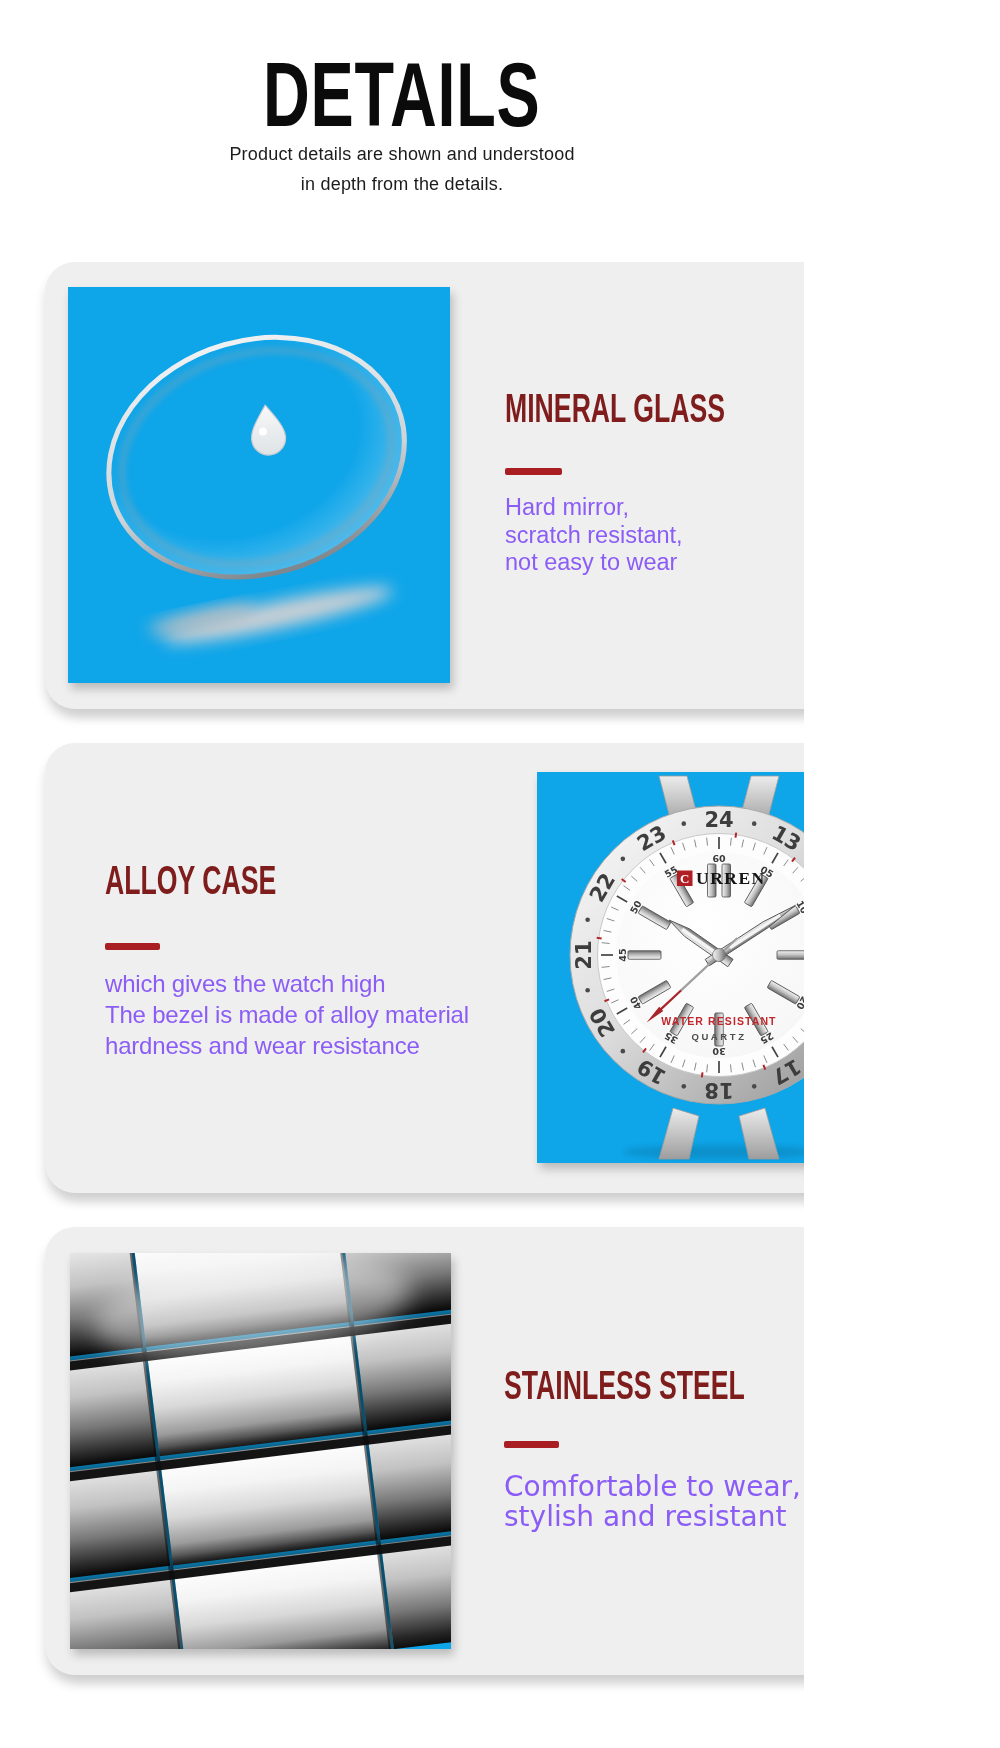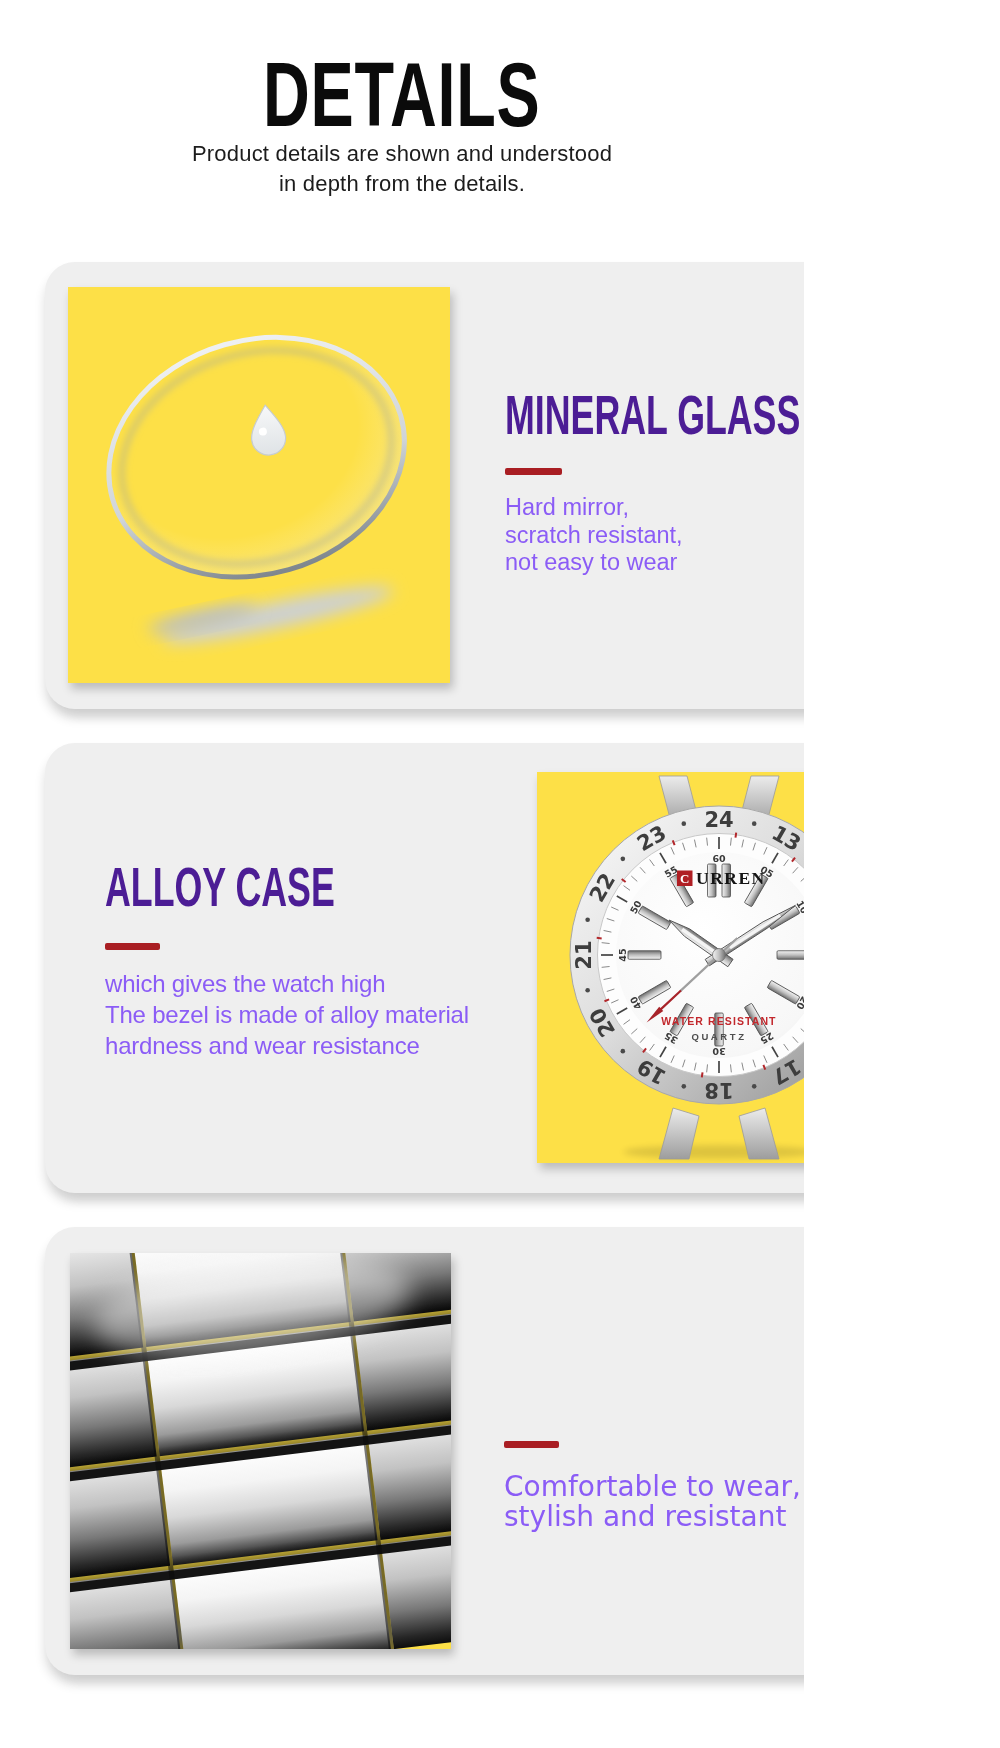--- a/index.html
+++ b/index.html
@@ -2,32 +2,32 @@
 <html><head>
 <meta charset="utf-8">
 <style>
   html,body{margin:0;padding:0;background:#fff;}
   .page{position:relative;width:804px;height:1748px;background:#ffffff;overflow:hidden;
         font-family:"Liberation Sans",sans-serif;}
   .title{position:absolute;left:0;right:0;top:50px;text-align:center;color:#0b0b0b;
          font-size:90px;font-weight:bold;line-height:1;white-space:nowrap;}
   .condC{display:inline-block;transform:scaleX(.72);transform-origin:50% 50%;letter-spacing:1px;}
   .subtitle{position:absolute;left:0;right:0;top:139px;text-align:center;color:#1c1c1c;
-            font-size:22px;line-height:30px;letter-spacing:.2px;}
+            font-size:18px;line-height:30px;letter-spacing:.2px;}
   .card{position:absolute;left:45px;width:898px;background:#efefef;border-radius:30px;
         box-shadow:0 9px 11px rgba(0,0,0,.14),6px 8px 10px rgba(0,0,0,.06);}
   #card1{top:262px;height:447px;}
   #card2{top:743px;height:450px;}
   #card3{top:1227px;height:448px;}
-  .panel{position:absolute;background:#fde047;box-shadow:3px 6px 9px rgba(0,0,0,.22);}
+  .panel{position:absolute;background:#0ea5e9;box-shadow:3px 6px 9px rgba(0,0,0,.22);}
   #panel1{left:23px;top:25px;width:382px;height:396px;}
   #panel2{left:492px;top:29px;width:380px;height:391px;}
   #panel3{left:25px;top:26px;width:381px;height:396px;}
   .imgfill{display:block;width:100%;height:100%;}
-  .h{position:absolute;margin:0;font-size:55px;font-weight:bold;color:#4c1d95;line-height:1;white-space:nowrap;}
+  .h{position:absolute;margin:0;font-size:41px;font-weight:bold;color:#7f1d1d;line-height:1;white-space:nowrap;}
   .cond{display:inline-block;transform:scaleX(.65);transform-origin:0 50%;}
   #h1{left:460px;top:126px;}
   #h2{left:60px;top:117px;}
   #h3{left:459px;top:138px;}
   .bar{position:absolute;height:7px;border-radius:2px;background:#a91e23;}
   #bar1{left:460px;top:206px;width:57px;}
   #bar2{left:60px;top:200px;width:55px;}
   #bar3{left:459px;top:214px;width:55px;}
   .body{position:absolute;color:#8b5cf6;}
   #body1{left:460px;top:232px;font-size:23.5px;line-height:27.5px;}
@@ -346,20 +346,21 @@
               <rect x="-45" y="196" width="490" height="9" rx="4" fill="#141414"></rect>
             <rect x="-45" y="292" width="490" height="16" fill="url(#fadeD)"></rect>
               <rect x="-45" y="306" width="490" height="9" rx="4" fill="#141414"></rect>
           </g>
           <rect x="85" y="-40" width="5" height="480" fill="#0a0a0a" opacity=".55"></rect>
           <rect x="294" y="-40" width="5" height="480" fill="#0a0a0a" opacity=".55"></rect>
           <ellipse cx="200" cy="55" rx="160" ry="48" fill="#ffffff" opacity=".45" filter="url(#bb12)"></ellipse>
         </g>
       </svg>
     </div>
+    <h2 class="h" id="h3"><span class="cond">STAINLESS STEEL</span></h2>
     <div class="bar" id="bar3"></div>
     <div class="body" id="body3">
       <div>Comfortable to wear,</div>
       <div>stylish and resistant</div>
     </div>
   </section>
 
 </div>
 
 </body></html>

